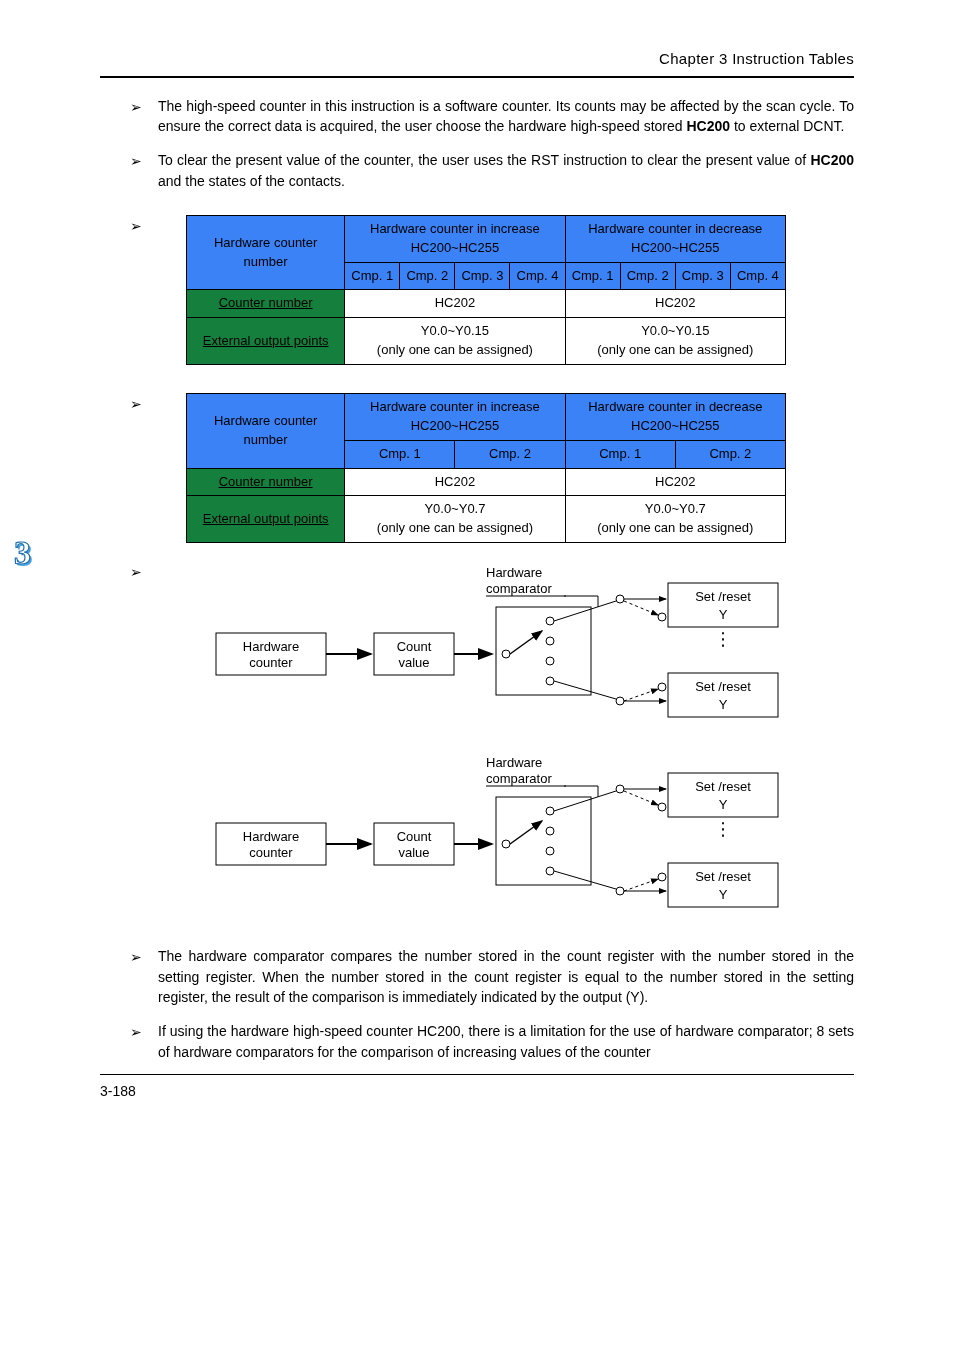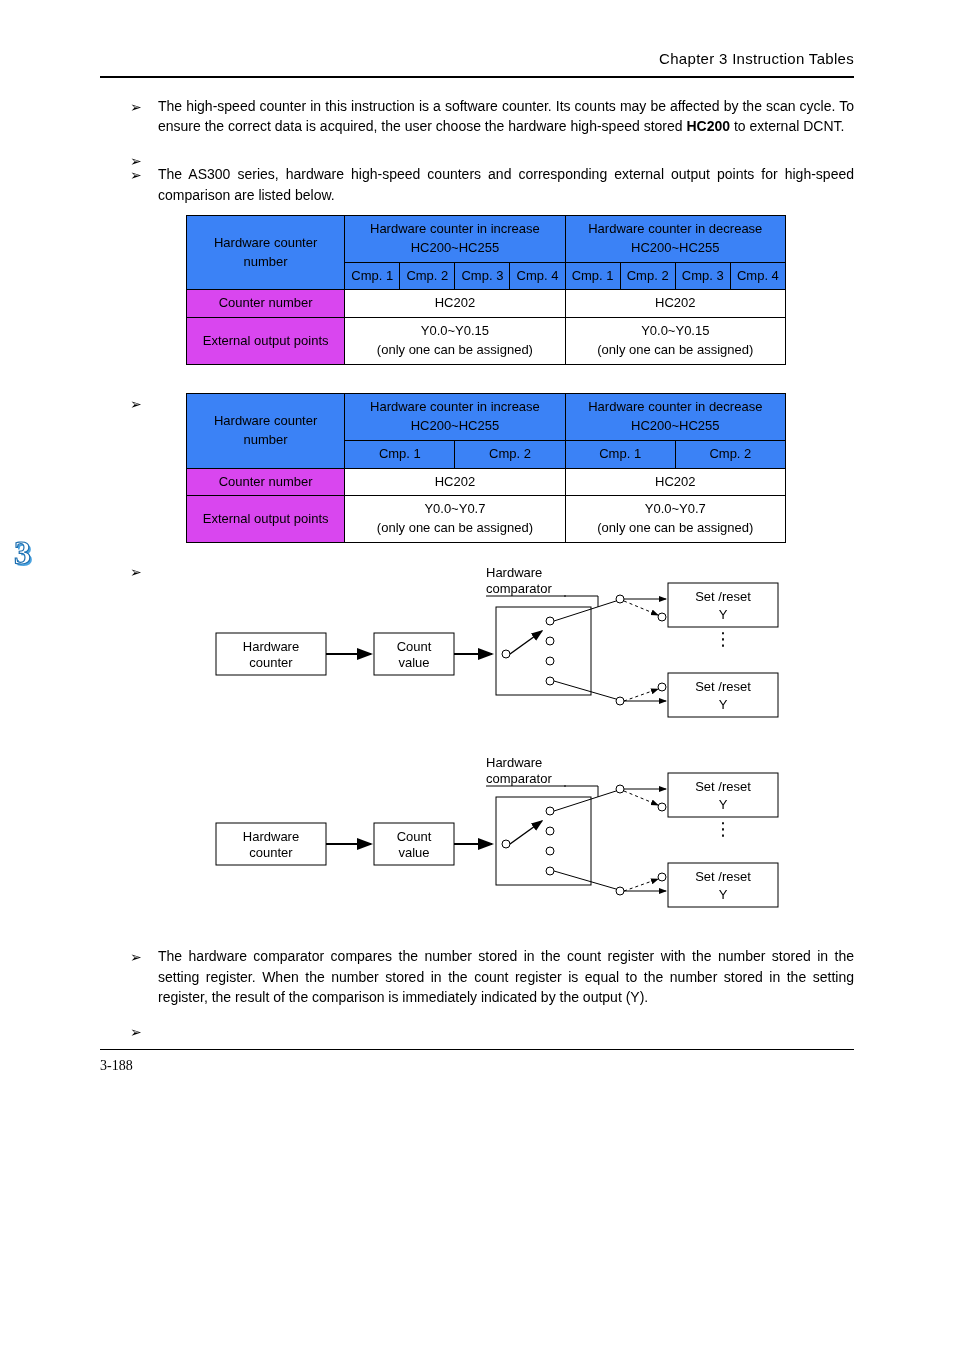--- a/index.html
+++ b/index.html
@@ -56,21 +56,22 @@
     font-size: 13px;
     padding: 4px 4px;
     text-align: center;
     vertical-align: middle;
     font-weight: normal;
   }
   table.spec th {
     background: #3b82f6;
   }
   table.spec td.shaded {
-    background: #d946ef;
+    background: #15803d;
+    text-decoration: underline;
   }
   .row-label {
     text-align: center;
   }
   .diagram-wrap {
     margin-left: 28px;
     margin-top: 0;
     margin-bottom: 6px;
   }
 
@@ -96,22 +97,21 @@
   .side-tab .digit .front {
     position: absolute;
     left: 0; top: 0;
     color: #fff;
     -webkit-text-stroke: 1.2px #1e6fb0;
     text-stroke: 1.2px #1e6fb0;
   }
 
   
   .footer {
-    margin-top: 24px;
-    font-family: Liberation Serif, serif;
+    margin-top: 8px;
   }
   hr.bottom-rule {
     border: none;
     border-top: 1.5px solid #000;
     margin: 0 0 6px 0;
   }
   .page-number {
     font-size: 14px;
   }
 </style>
@@ -133,25 +133,27 @@
   <ul class="bullets">
     <li>
       <span class="marker">➢</span>
       <span>
         <span>The high-speed counter in this instruction is a software counter. Its counts may be affected by the scan cycle. To ensure the correct data is acquired, the user choose the hardware high-speed stored </span><b>HC200</b><span> to external DCNT.</span>
       </span>
     </li>
 
     <li>
       <span class="marker">➢</span>
-    </li>
-
-    <li>
-      <span class="marker">➢</span>
-      <span>The AS300 series, hardware high-speed counters and corresponding external output points for high-speed comparison are listed below.</span>
+      <span>
+        <span>To clear the present value of the counter, the user uses the RST instruction to clear the present value of </span><b>HC200</b><span> and the states of the contacts.</span>
+      </span>
+    </li>
+
+    <li>
+      <span class="marker">➢</span>
 
       <table class="spec">
         <colgroup>
           <col style="width:158px">
           <col style="width:55px">
             <col style="width:55px">
             <col style="width:55px">
             <col style="width:55px">
           <col style="width:55px">
             <col style="width:55px">
@@ -352,20 +354,21 @@
       </div>
     </li>
 
     <li>
       <span class="marker">➢</span>
       <span>The hardware comparator compares the number stored in the count register with the number stored in the setting register. When the number stored in the count register is equal to the number stored in the setting register, the result of the comparison is immediately indicated by the output (Y).</span>
     </li>
 
     <li style="padding-bottom:4px">
       <span class="marker">➢</span>
+      <span>If using the hardware high-speed counter HC200, there is a limitation for the use of hardware comparator; 8 sets of hardware comparators for the comparison of increasing values of the counter</span>
     </li>
   </ul>
 
   <div class="footer">
     <hr class="bottom-rule">
     <div class="page-number">3-188</div>
   </div>
 
 </div>
 

